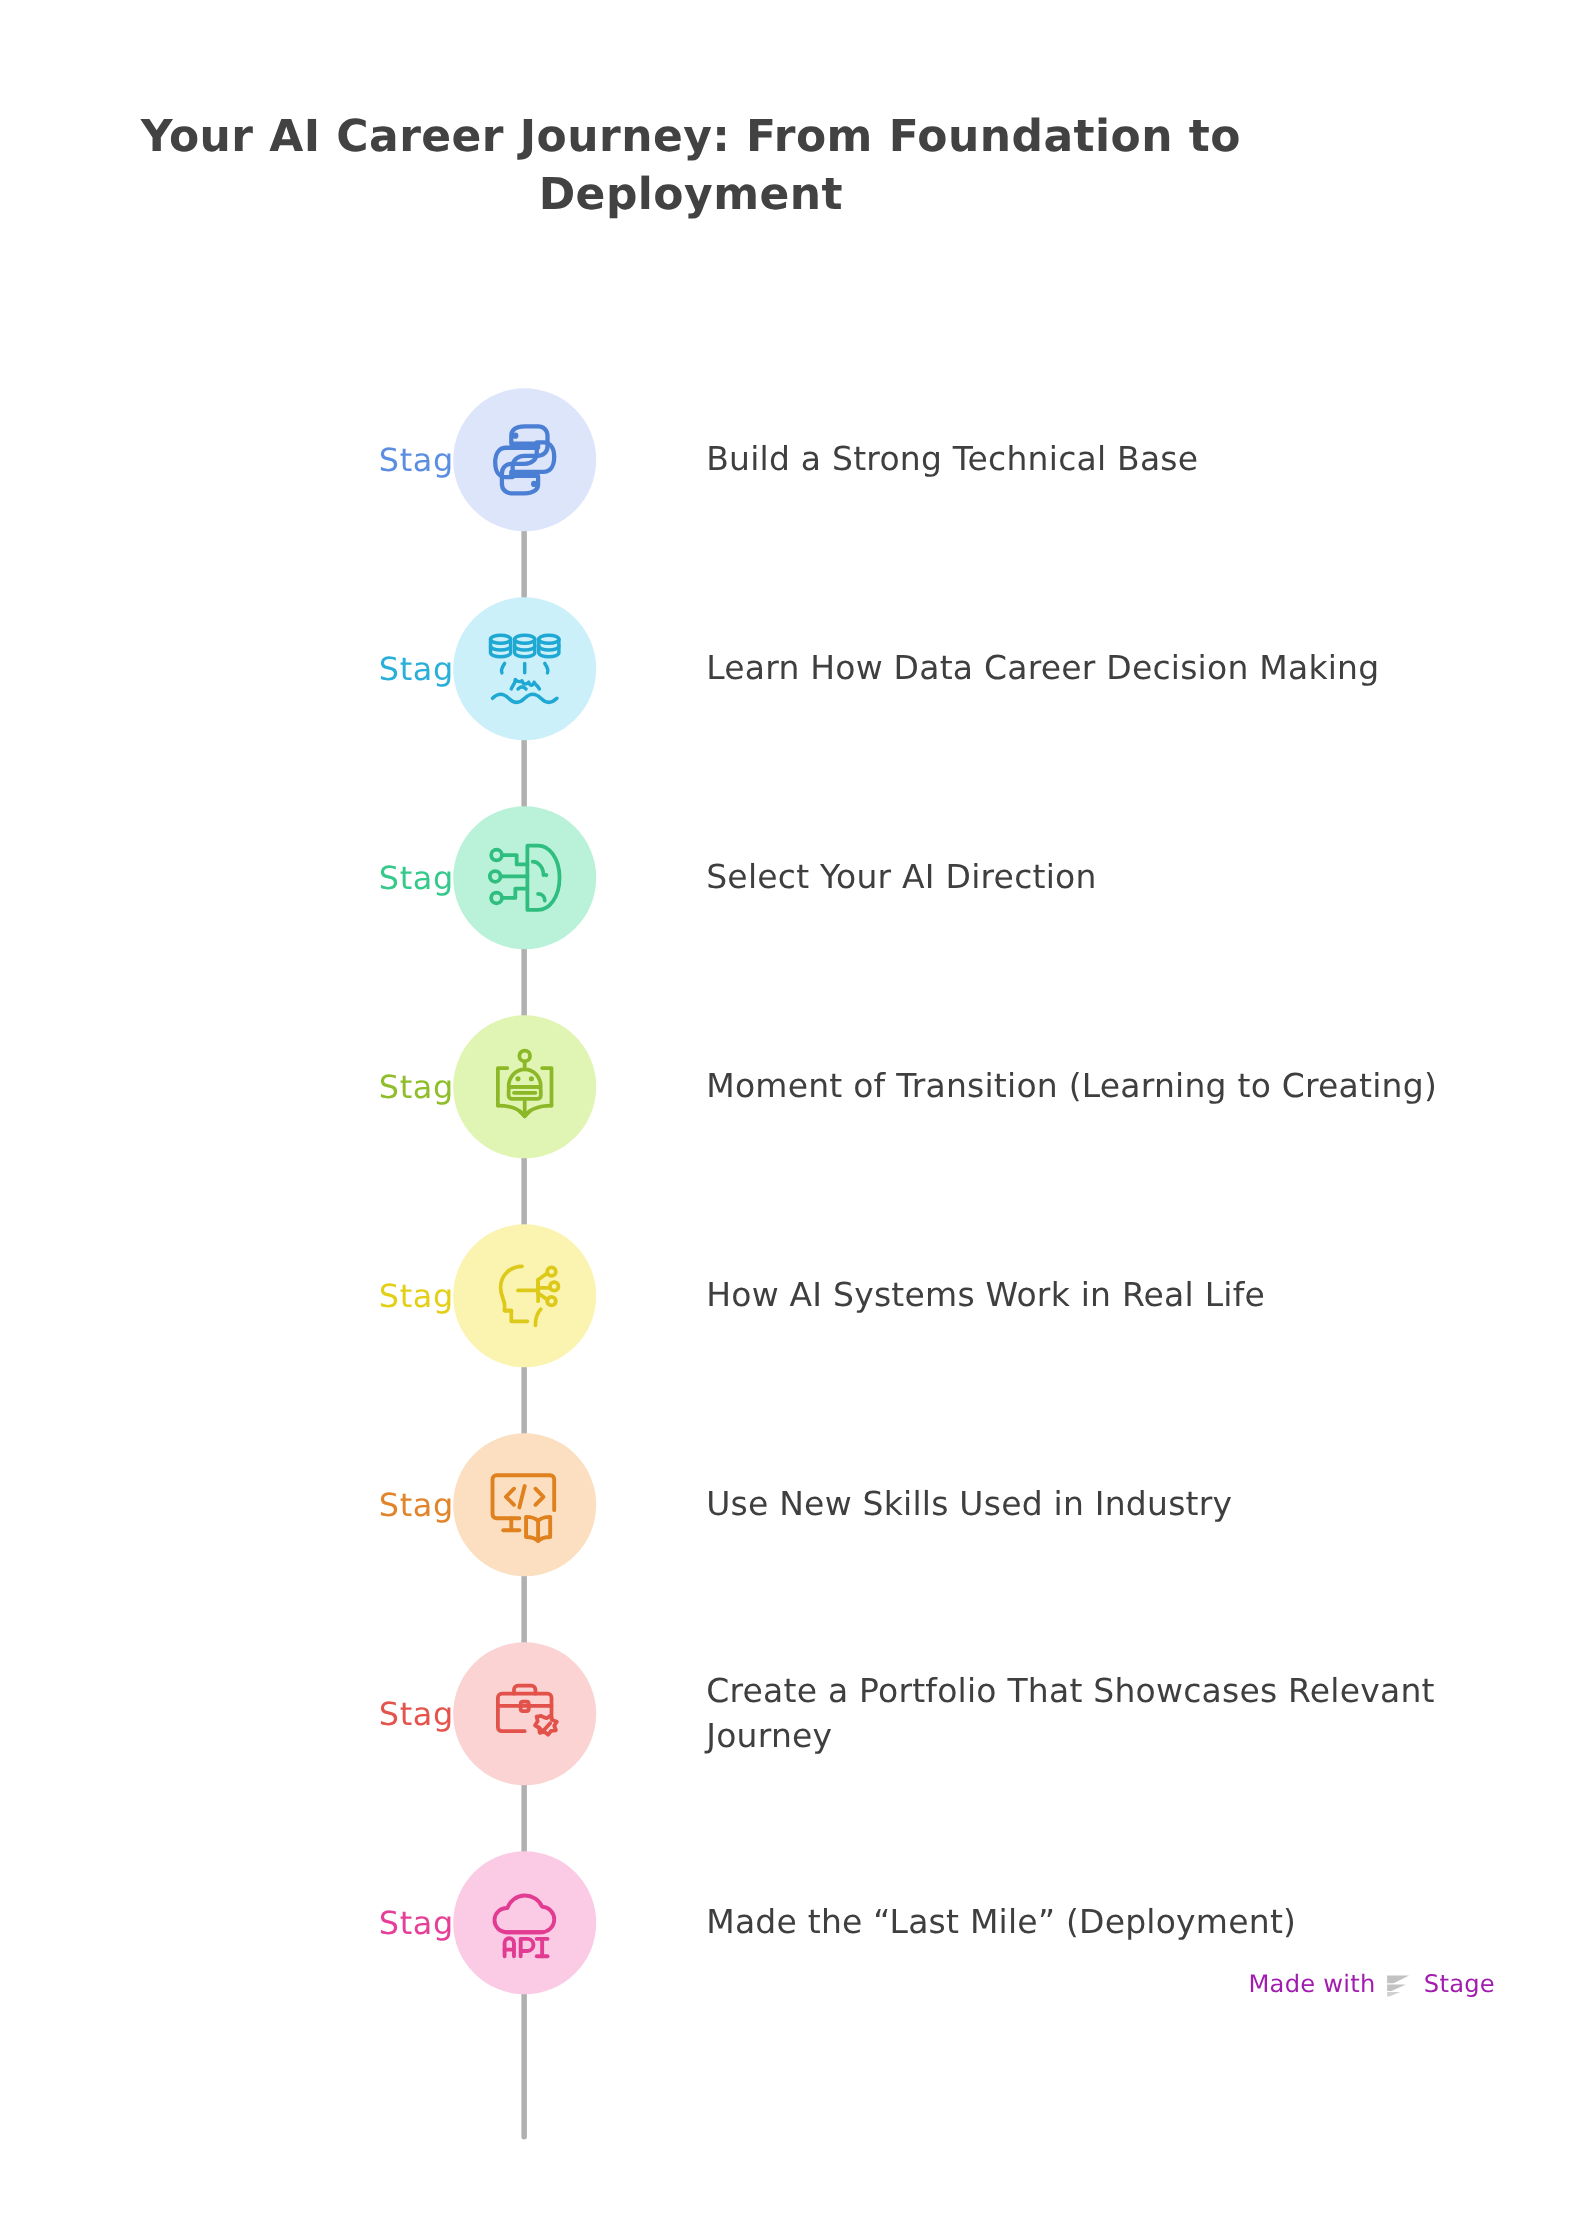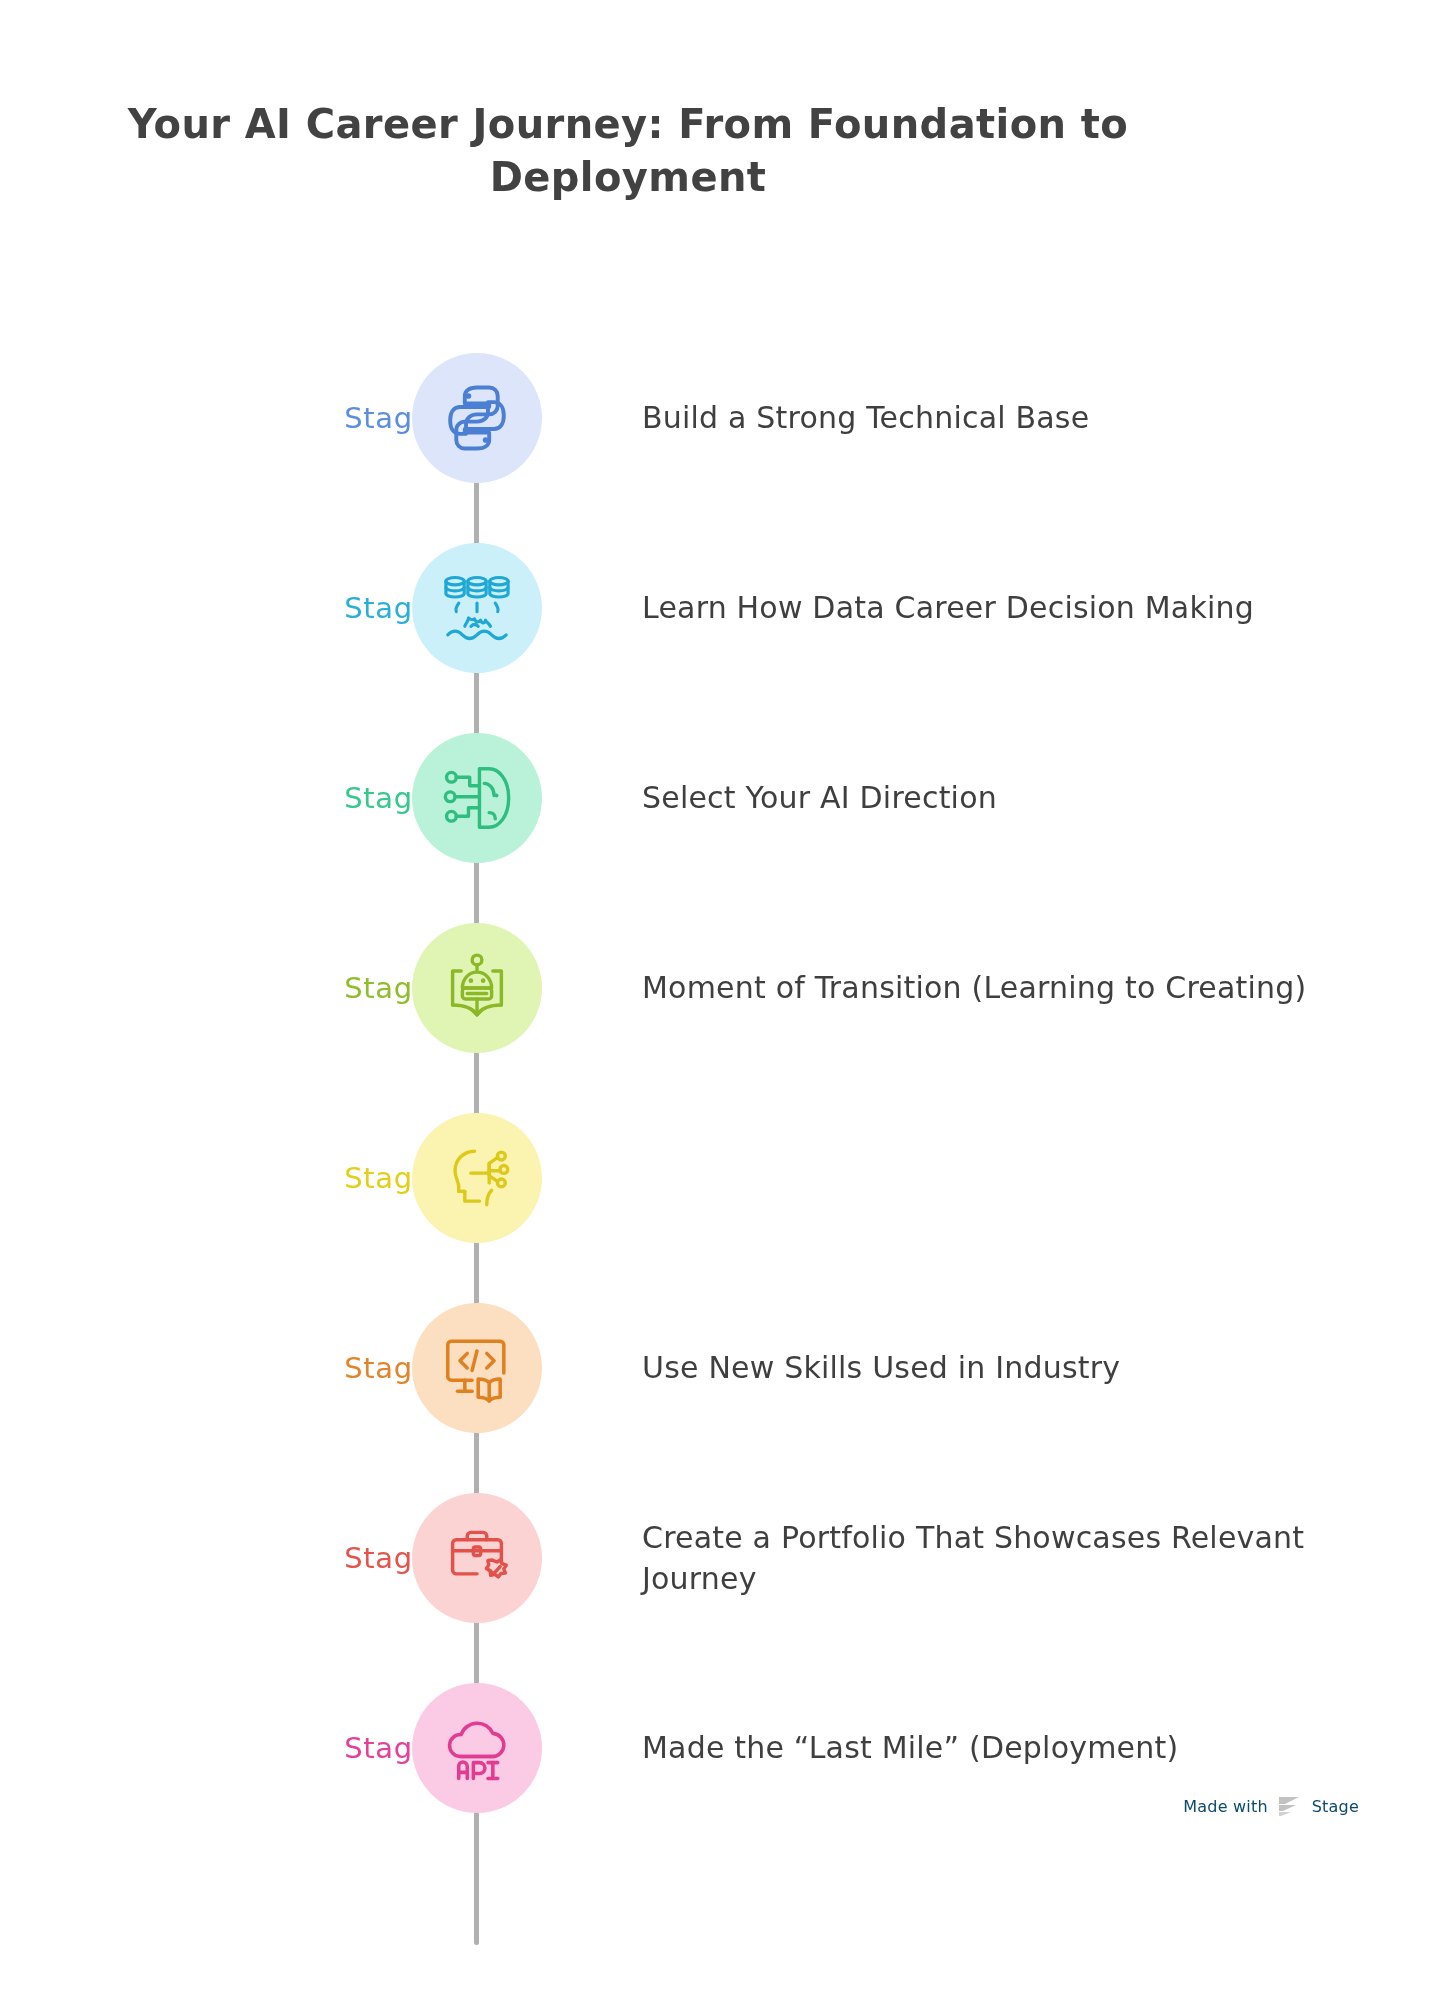--- a/index.html
+++ b/index.html
@@ -74,23 +74,23 @@
     color:#3f3f3f;
     letter-spacing:0.2px;
     margin-left:47px;
   }
 
   
   .footer {
     position:absolute;
     right:88px; bottom:42px;
     display:flex; align-items:center; gap:9px;
-    color:#0c4a6e;
-    font-family:"DejaVu Sans", sans-serif;
-    font-size:16px;
+    color:#a21caf;
+    font-family:"DejaVu Sans", sans-serif;
+    font-size:22px;
     letter-spacing:0.2px;
   }
   .napkin-mark { display:block; width:26px; height:22px; }
 </style>
 </head>
 <body>
 
 <div class="page">
 
   <div class="title">Your AI Career Journey: From Foundation to Deployment</div>
@@ -185,20 +185,21 @@
             <path d="M49 15l-7 5v8"></path>
           <circle cx="54" cy="25" r="3.2"></circle>
             <path d="M51 26h-9"></path>
           <circle cx="52" cy="36" r="3.2"></circle>
             <path d="M49 35l-7-5"></path>
           <path d="M27 28h15"></path>
           <path d="M42 20v16"></path>
           <path d="M44 42c-3 3-4 6-4 12"></path>
         </svg>
       </div>
+      <div class="desc">How AI Systems Work in Real Life</div>
     </div>
 
     <div class="row" style="top:950px;">
       <div class="stage-label" style="color:#e2842a;">Stage 6</div>
       <div class="bubble" style="background:#fbdfc0;">
         <svg viewBox="0 0 64 64" fill="none" stroke="#e0811f" stroke-width="2.9" stroke-linecap="round" stroke-linejoin="round">
           <path d="M54 36V13a3 3 0 0 0-3-3H11a3 3 0 0 0-3 3v26a3 3 0 0 0 3 3h17"></path>
           <path d="M24 20l-6 6 6 6"></path>
             <path d="M32 18l-4 16"></path>
             <path d="M40 20l6 6-6 6"></path>

